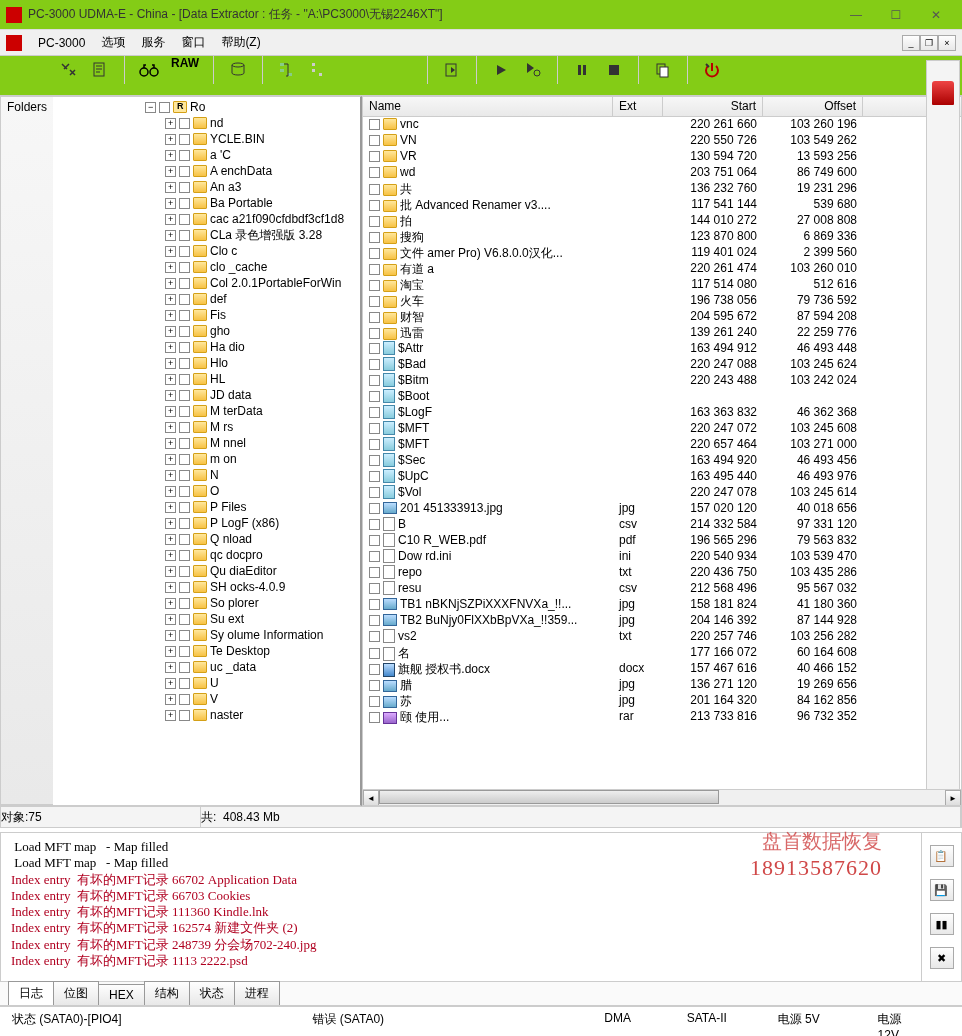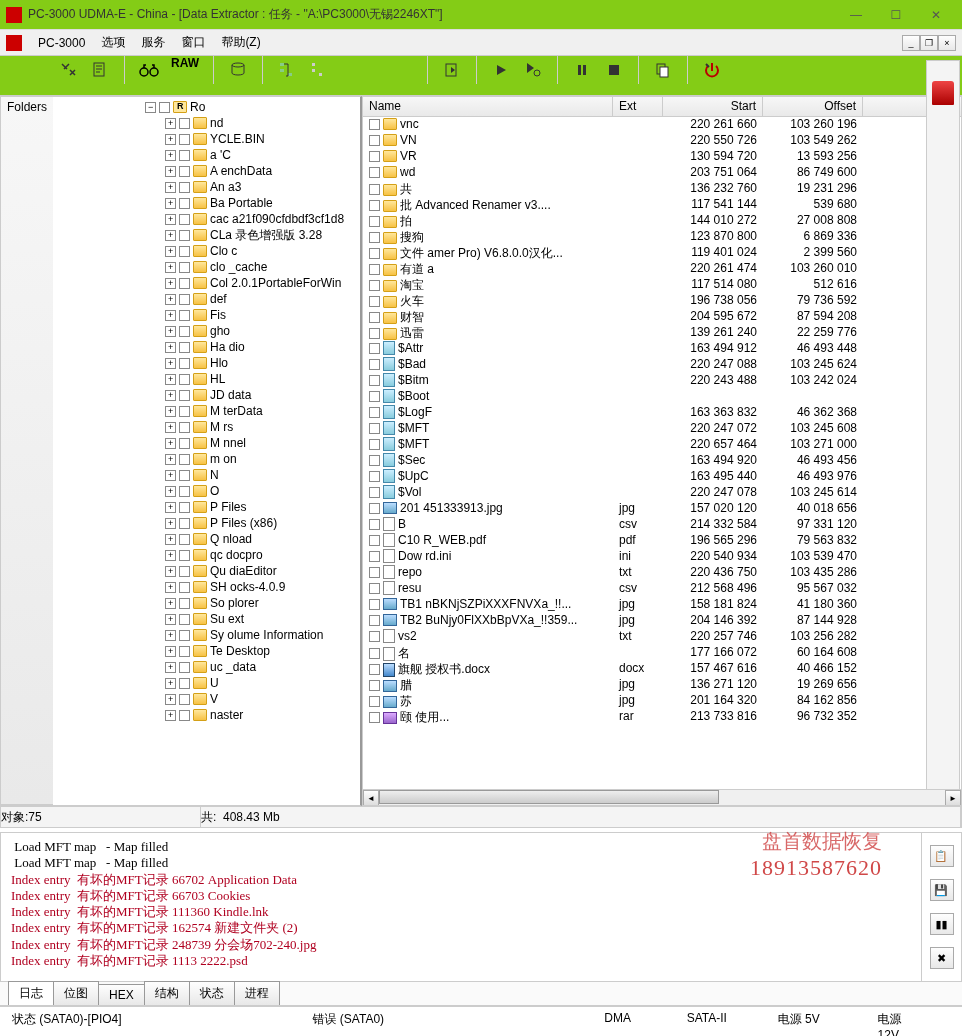--- a/index.html
+++ b/index.html
@@ -349,21 +349,21 @@
           <div class="tree-row" style="padding-left: 110px;">
             <span class="expander">+</span>
             <span class="checkbox"></span>
             <span class="folder-icon"></span>
             <span class="label">P            Files</span>
           </div>
           <div class="tree-row" style="padding-left: 110px;">
             <span class="expander">+</span>
             <span class="checkbox"></span>
             <span class="folder-icon"></span>
-            <span class="label">P           Files (x86)</span>
+            <span class="label">P           LogF (x86)</span>
           </div>
           <div class="tree-row" style="padding-left: 110px;">
             <span class="expander">+</span>
             <span class="checkbox"></span>
             <span class="folder-icon"></span>
             <span class="label">Q            nload</span>
           </div>
           <div class="tree-row" style="padding-left: 110px;">
             <span class="expander">+</span>
             <span class="checkbox"></span>

